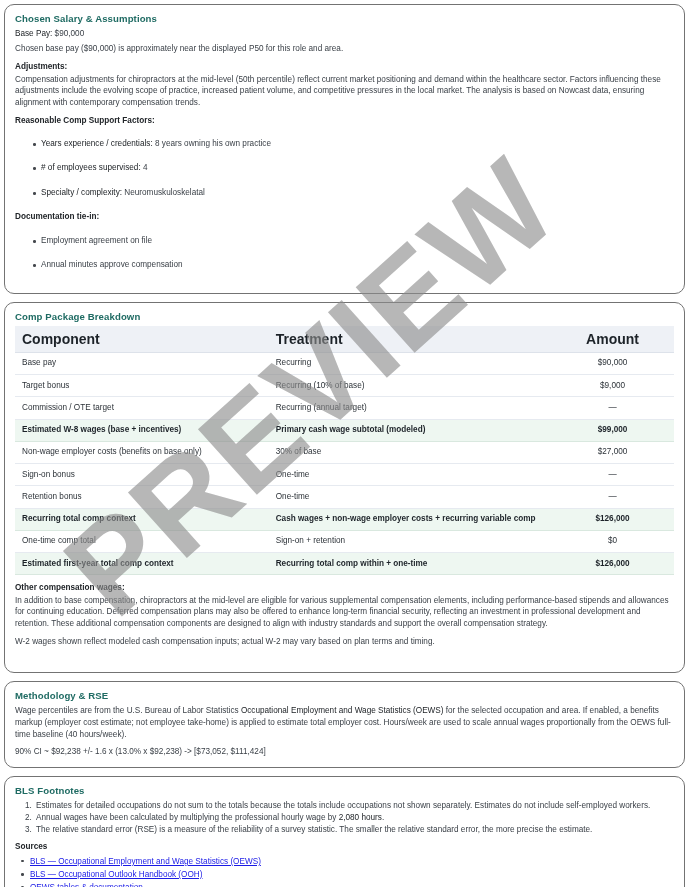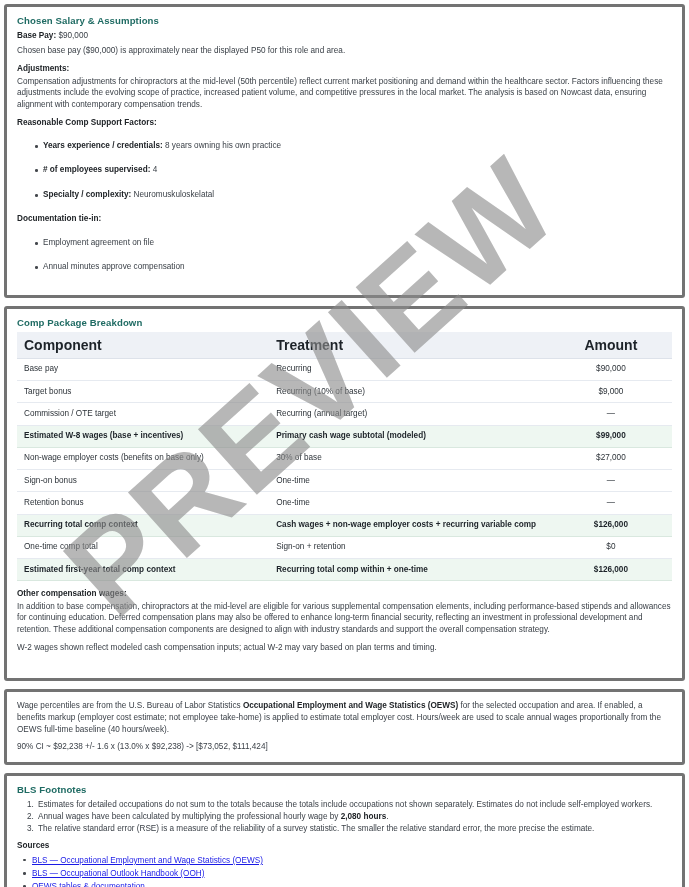--- a/index.html
+++ b/index.html
@@ -19,39 +19,39 @@
   }
   .page {
     position: relative;
     width: 689px;
     padding: 4px 4px 4px 4px;
   }
 
   
   .card {
     background: #ffffff;
-    border: 3px solid #737373;
-    border-radius: 3px;
+    border: 1px solid #737373;
+    border-radius: 10px;
     padding: 8px 10px 9px 10px;
     margin-bottom: 8px;
     position: relative;
     z-index: 2;
   }
 
   .card-title {
     color: #1f6b63;
     font-weight: bold;
     font-size: 9.6px;
     margin: 0 0 4px 0;
     letter-spacing: .1px;
   }
 
   
   .lbl {
-    font-weight: bold;
+    font-weight: normal;
     color: #212529;
   }
   p.body {
     margin: 0 0 6px 0;
     line-height: 1.42;
     color: #3b4148;
   }
   p.kv { margin: 0 0 4px 0; color: #3b4148; line-height: 1.4; }
   .sec-head {
     font-weight: bold;
@@ -288,20 +288,21 @@
         </tr>
       </tbody>
     </table>
 
     <div class="sec-head first">Other compensation wages:</div>
     <p class="body">In addition to base compensation, chiropractors at the mid-level are eligible for various supplemental compensation elements, including performance-based stipends and allowances for continuing education. Deferred compensation plans may also be offered to enhance long-term financial security, reflecting an investment in professional development and retention. These additional compensation components are designed to align with industry standards and support the overall compensation strategy.</p>
     <p class="body" style="margin-bottom:16px">W-2 wages shown reflect modeled cash compensation inputs; actual W-2 may vary based on plan terms and timing.</p>
   </div>
 
   <div class="card">
+    <div class="card-title">Methodology &amp; RSE</div>
     <p class="body"><span>Wage percentiles are from the U.S. Bureau of Labor Statistics </span><span class="lbl">Occupational Employment and Wage Statistics (OEWS)</span><span> for the selected occupation and area. If enabled, a benefits markup (employer cost estimate; not employee take-home) is applied to estimate total employer cost. Hours/week are used to scale annual wages proportionally from the OEWS full-time baseline (40 hours/week).</span></p>
     <p class="body" style="margin-bottom:0">90% CI ~ $92,238 +/- 1.6 x (13.0% x $92,238) -&gt; [$73,052, $111,424]</p>
   </div>
 
   <div class="card">
     <div class="card-title">BLS Footnotes</div>
     <ol class="footnotes">
       <li><span>Estimates for detailed occupations do not sum to the totals because the totals include occupations not shown separately. Estimates do not include self-employed workers.</span></li>
       <li><span>Annual wages have been calculated by multiplying the professional hourly wage by </span><span class="lbl">2,080 hours</span><span>.</span></li>
       <li><span>The relative standard error (RSE) is a measure of the reliability of a survey statistic. The smaller the relative standard error, the more precise the estimate.</span></li>

